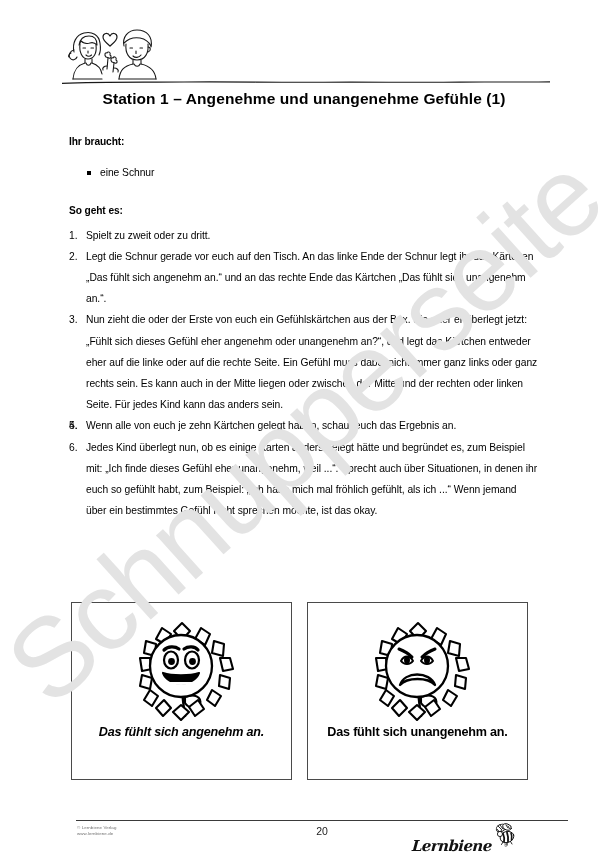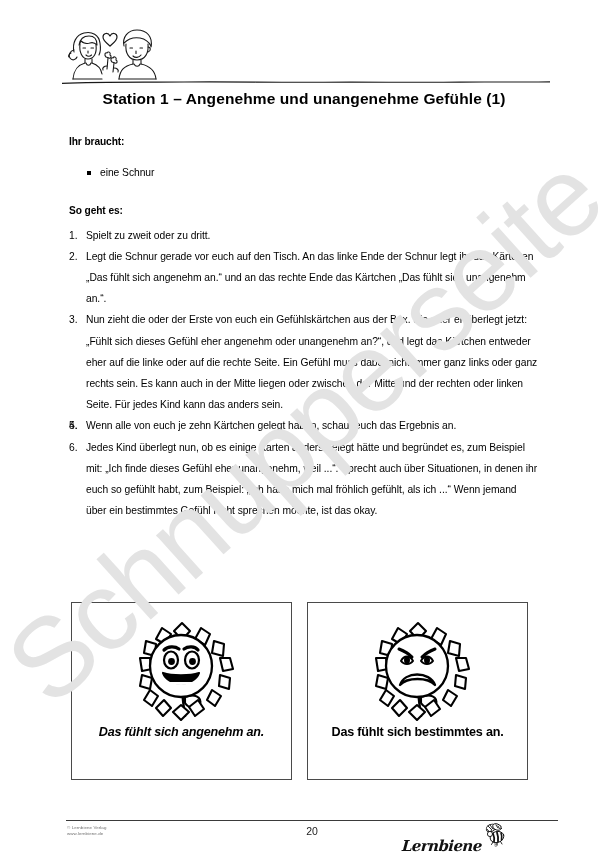--- a/index.html
+++ b/index.html
@@ -171,21 +171,21 @@
     width: 100%;
     text-align: center;
     font-size: 12.6px;
     font-weight: bold;
     letter-spacing: -0.2px;
   }
 
   
   .footer {
     position: absolute;
-    left: 8px;
+    left: 18px;
     top: 812px;
     width: 552px;
     height: 48px;
     z-index: 2;
   }
   .footer-rule {
     position: absolute;
     left: 58px;
     top: 8px;
     width: 492px;
@@ -435,21 +435,21 @@
           <path d="M75 32 C70 34 65 37 62 40" fill="none" stroke-width="3" stroke-linecap="round"></path>
 
           <path d="M41 44 C44 38 50 38 53 44 C50 48 44 48 41 44 Z" fill="#fff" stroke-width="2"></path>
           <path d="M61 44 C64 38 70 38 73 44 C70 48 64 48 61 44 Z" fill="#fff" stroke-width="2"></path>
           <ellipse cx="47" cy="43" rx="3" ry="4" fill="#000" stroke="none"></ellipse>
           <ellipse cx="67" cy="43" rx="3" ry="4" fill="#000" stroke="none"></ellipse>
 
           <path d="M40 68 C44 54 70 54 75 68 C68 60 47 60 40 68 Z" fill="#fff" stroke-width="2.3"></path>
         </g>
       </svg>
-      <div class="card-label">Das fühlt sich bestimmtes an.</div>
+      <div class="card-label">Das fühlt sich unangenehm an.</div>
     </div>
   </div>
 
   <div class="footer">
     <div class="footer-rule"></div>
 
     <div class="footer-copyright">
       <div>© Lernbiene Verlag</div>
       <div>www.lernbiene.de</div>
     </div>

